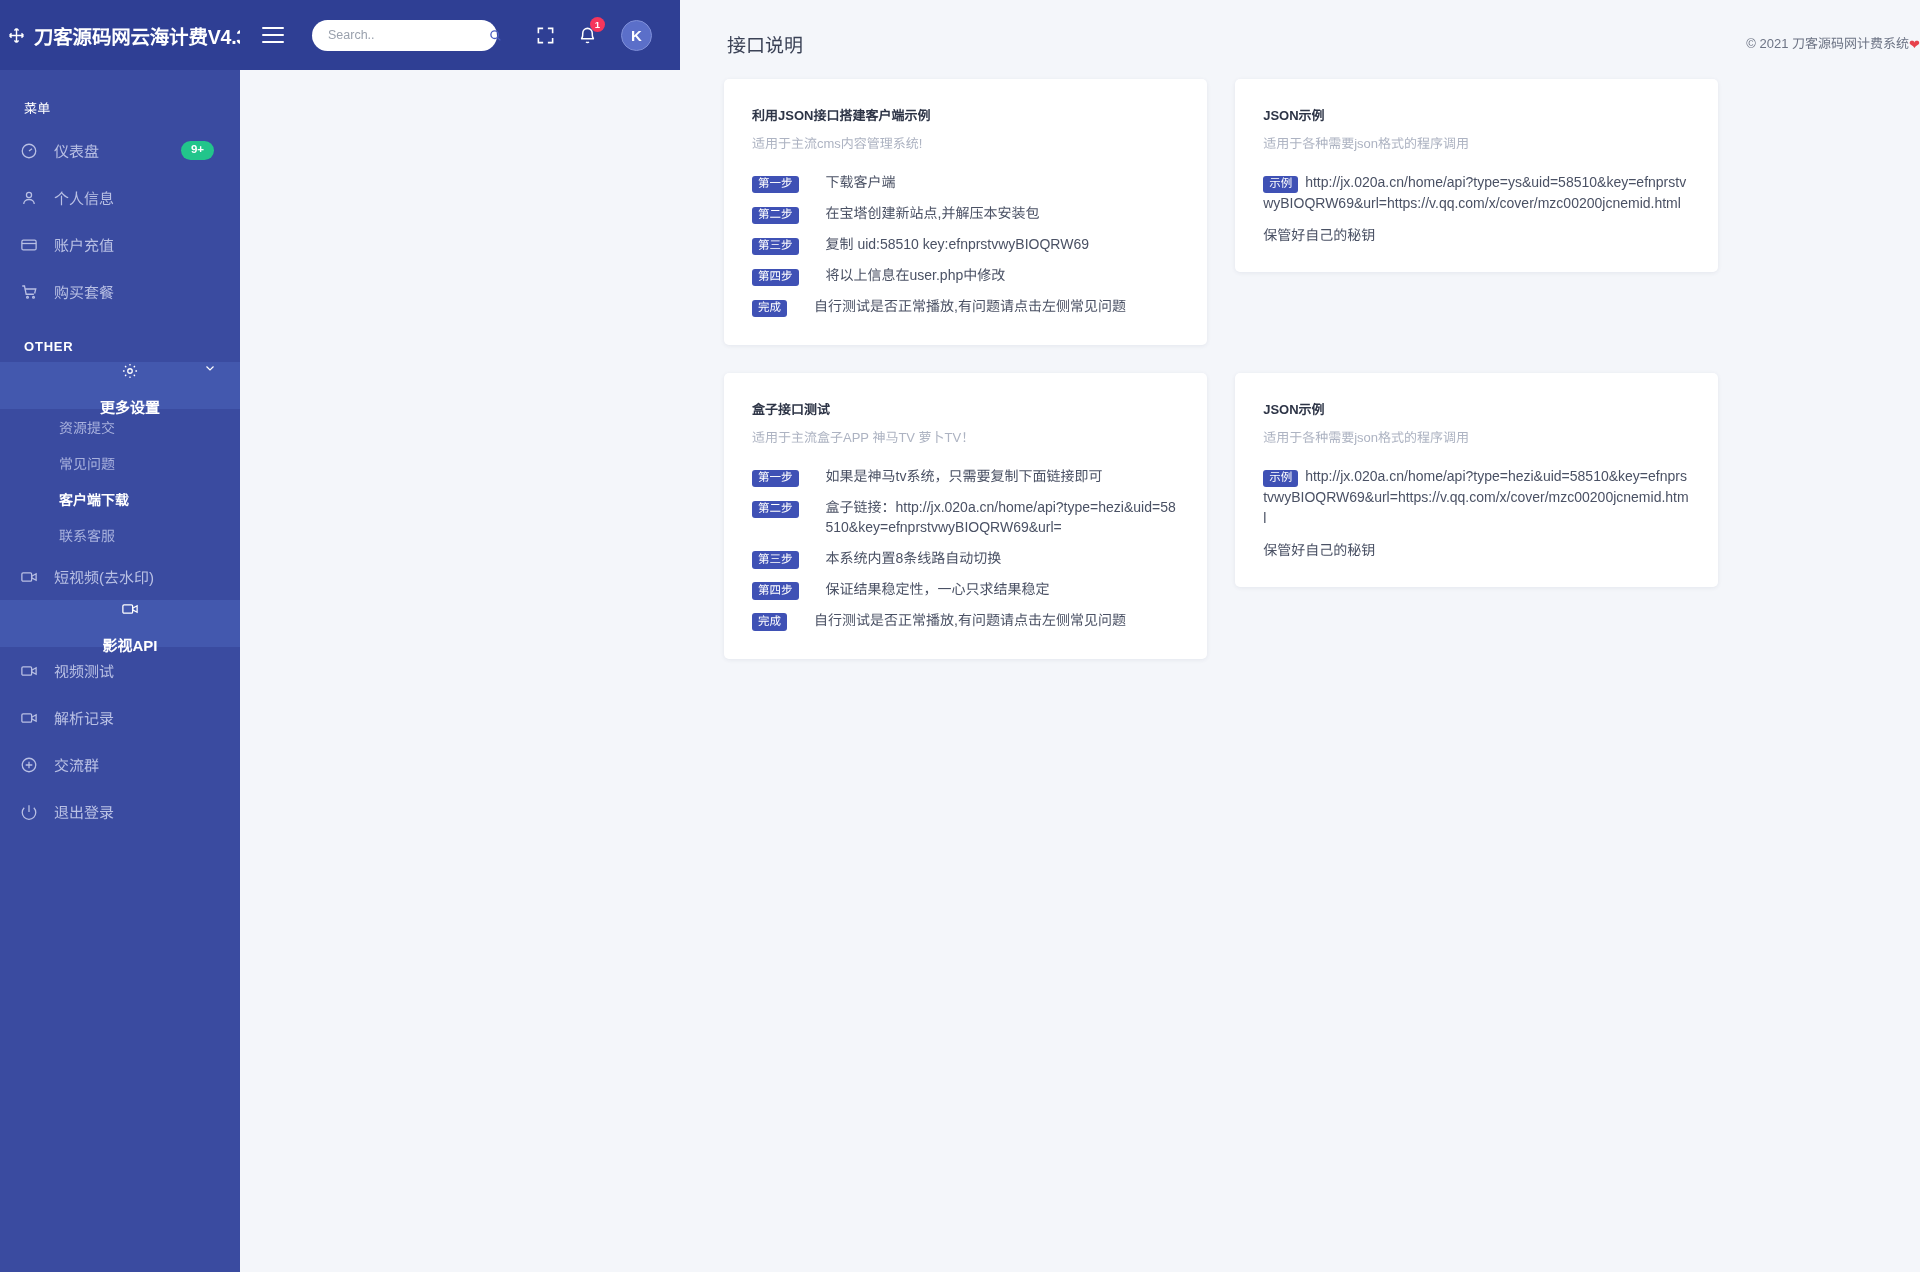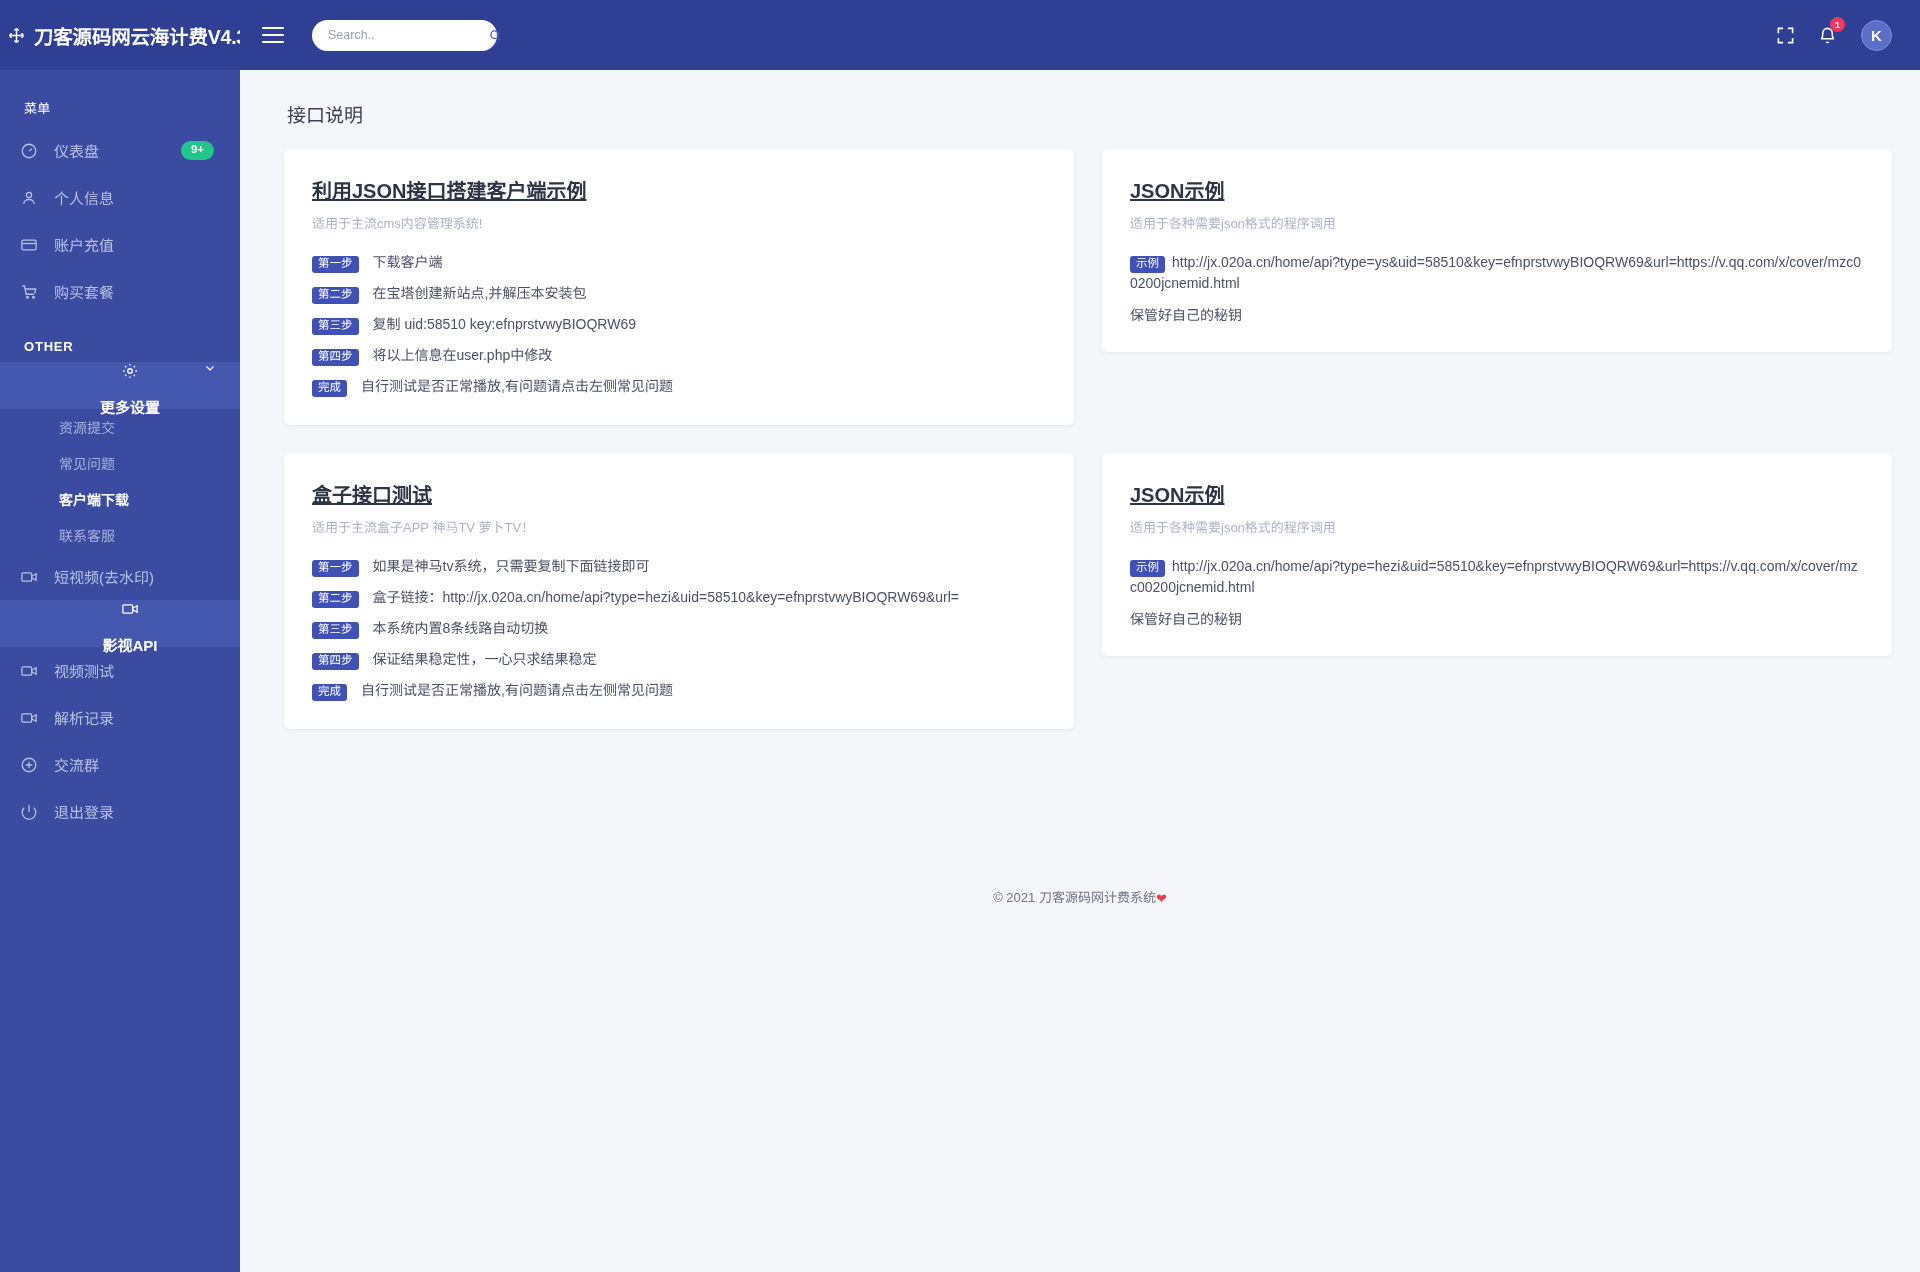--- a/index.html
+++ b/index.html
@@ -119,21 +119,21 @@
     cursor: pointer;
     background: #3a4ba0;
     text-decoration: none;
   }
   .sub-item.active { color: #ffffff; font-weight: bold; }
 
   
   .right {
     flex: 1;
     display: flex;
-    flex-direction: column;
+    flex-direction: row;
     height: 906px;
     background: #f4f6fa;
     position: relative;
   }
   .topbar {
     height: 70px;
     min-height: 70px;
     background: #2f3f94;
     display: flex;
     align-items: center;
@@ -232,35 +232,34 @@
     align-content: start;
   }
   .card {
     background: #ffffff;
     border-radius: 5px;
     box-shadow: 0 1px 4px rgba(40,50,90,0.08);
     padding: 26px 28px 28px 28px;
   }
   .card.short { align-self: start; }
   .card-title {
-    font-size: 20px;
+    font-size: 13px;
     font-weight: bold;
     color: #2d3446;
     margin-bottom: 9px;
-    text-decoration: underline;
   }
   .card-sub {
     font-size: 13px;
     color: #adb3c2;
     margin-bottom: 20px;
   }
   .step-row {
     display: flex;
     align-items: baseline;
-    gap: 14px;
+    gap: 27px;
     margin-bottom: 10px;
     font-size: 14px;
     color: #4a5164;
     line-height: 1.45;
   }
   .step-row:last-child { margin-bottom: 0; }
   .tag {
     flex: 0 0 auto;
     background: #3f51b5;
     color: #ffffff;

